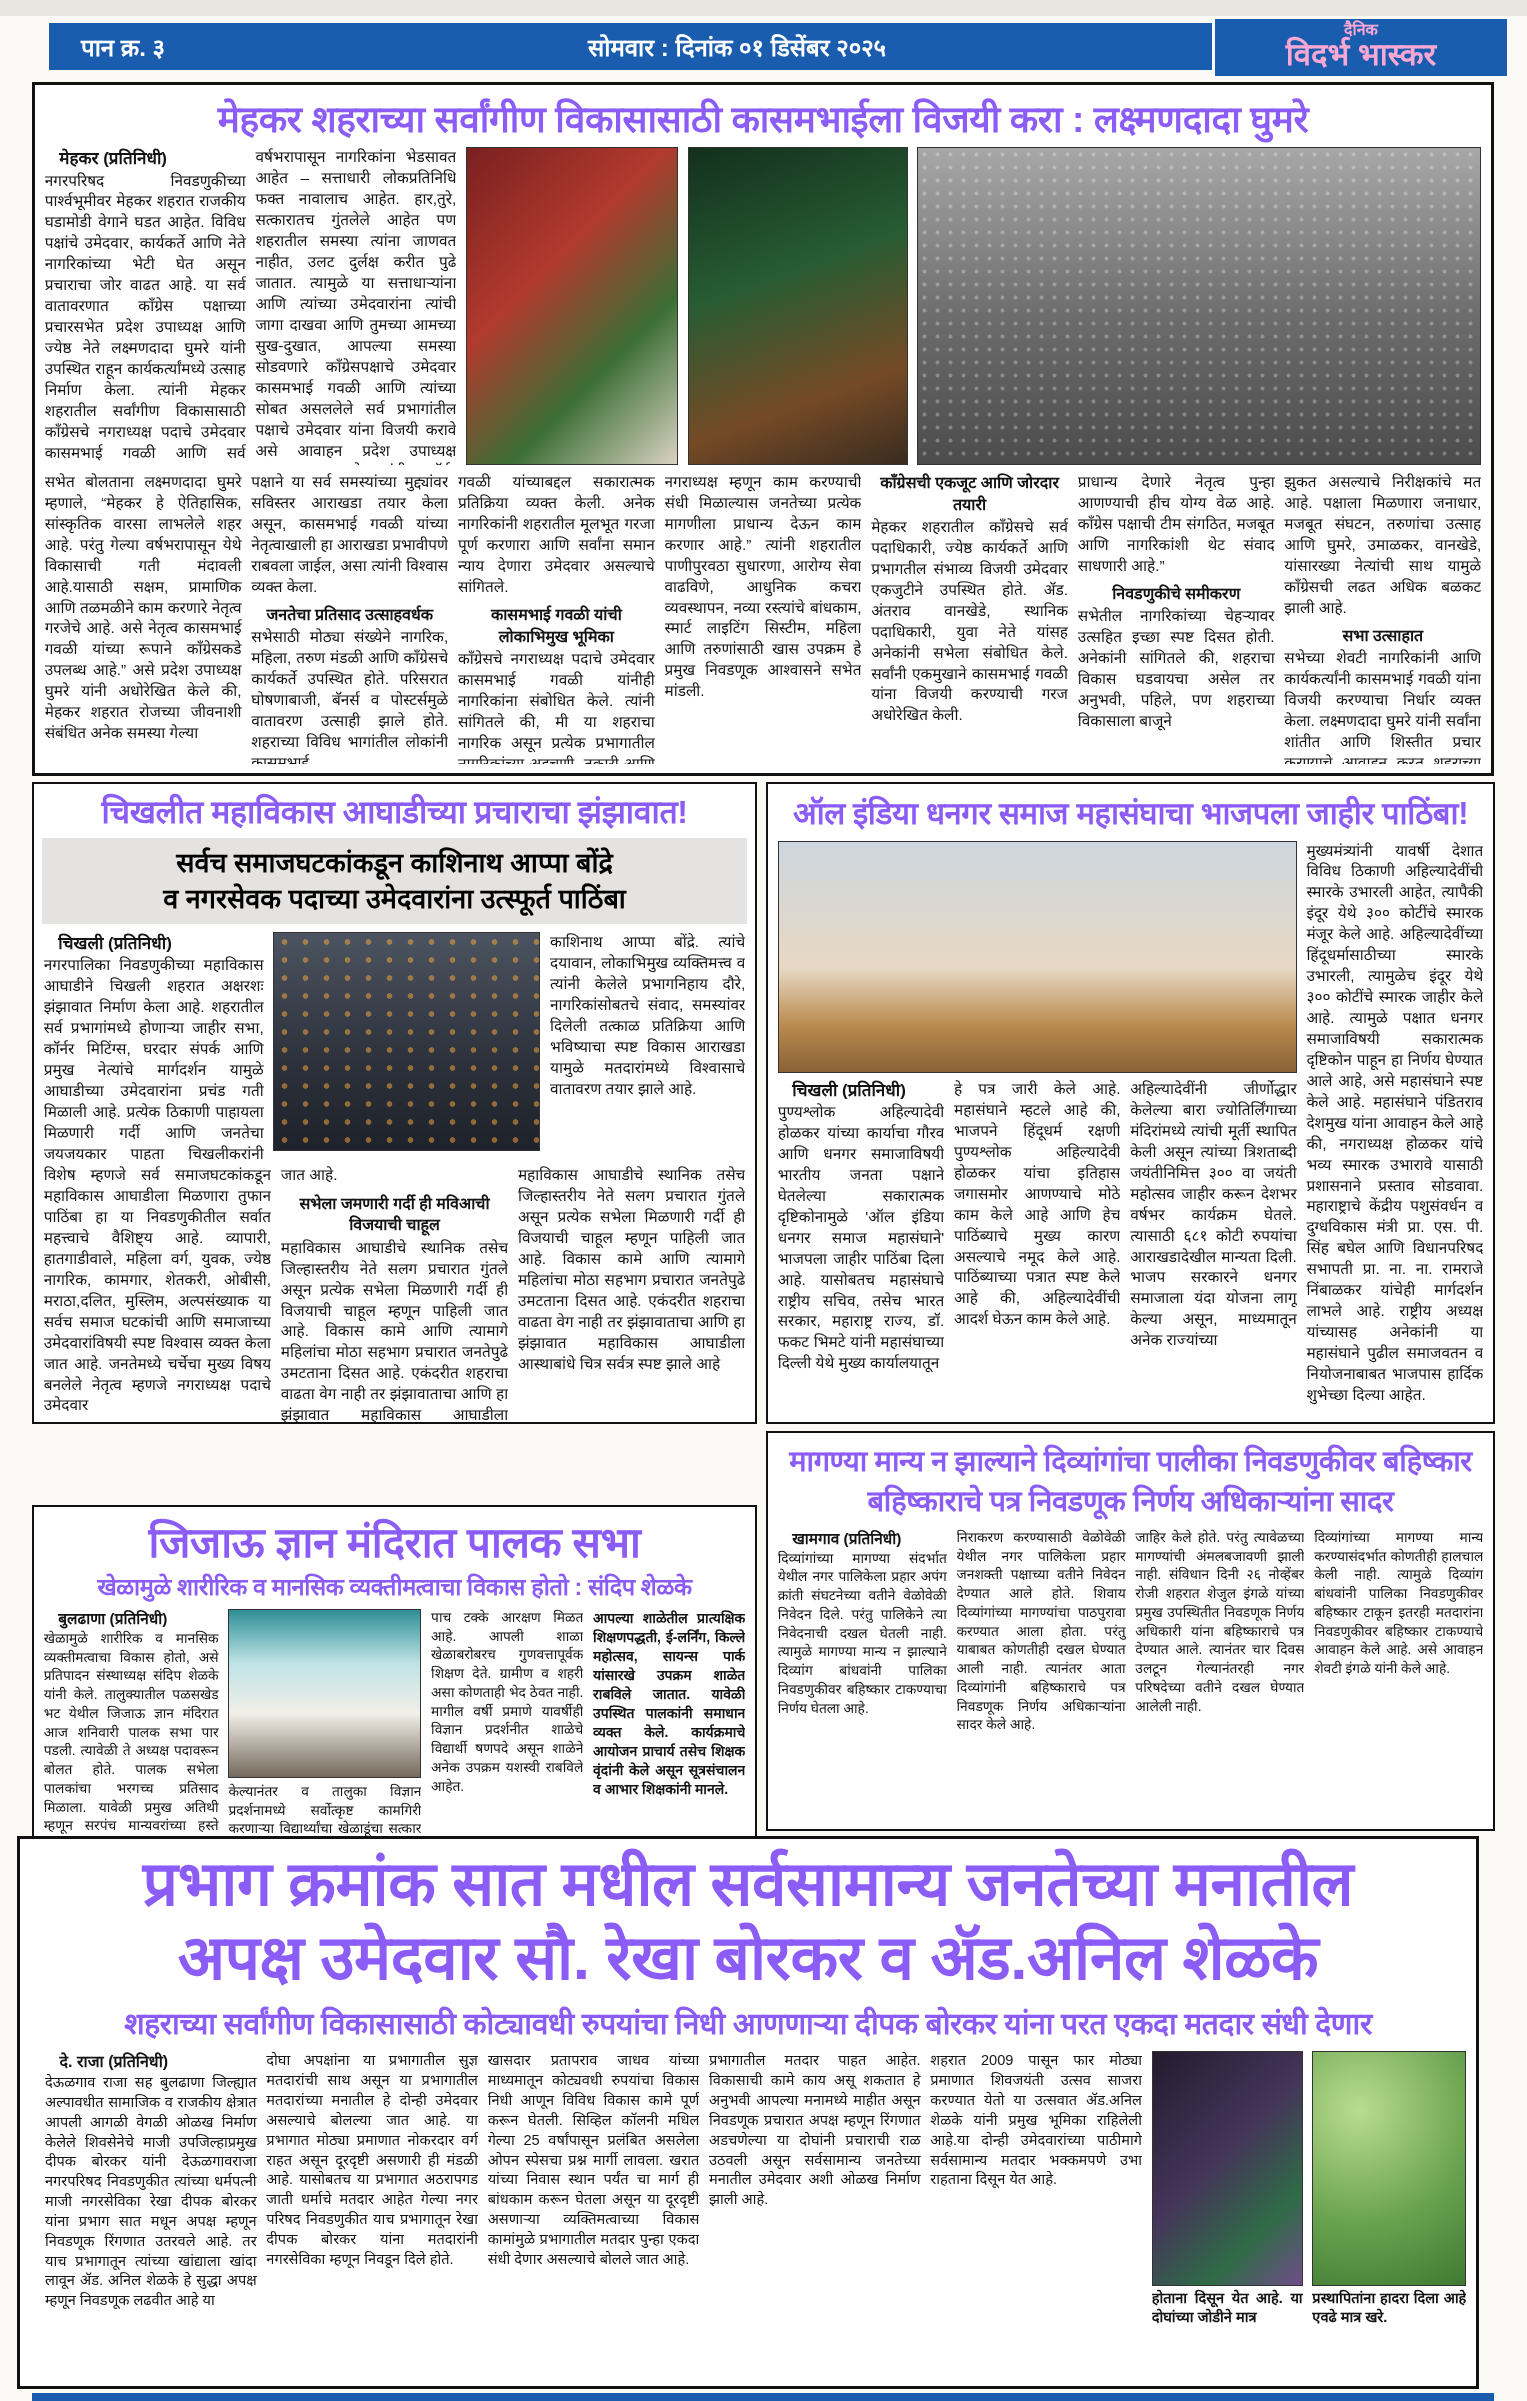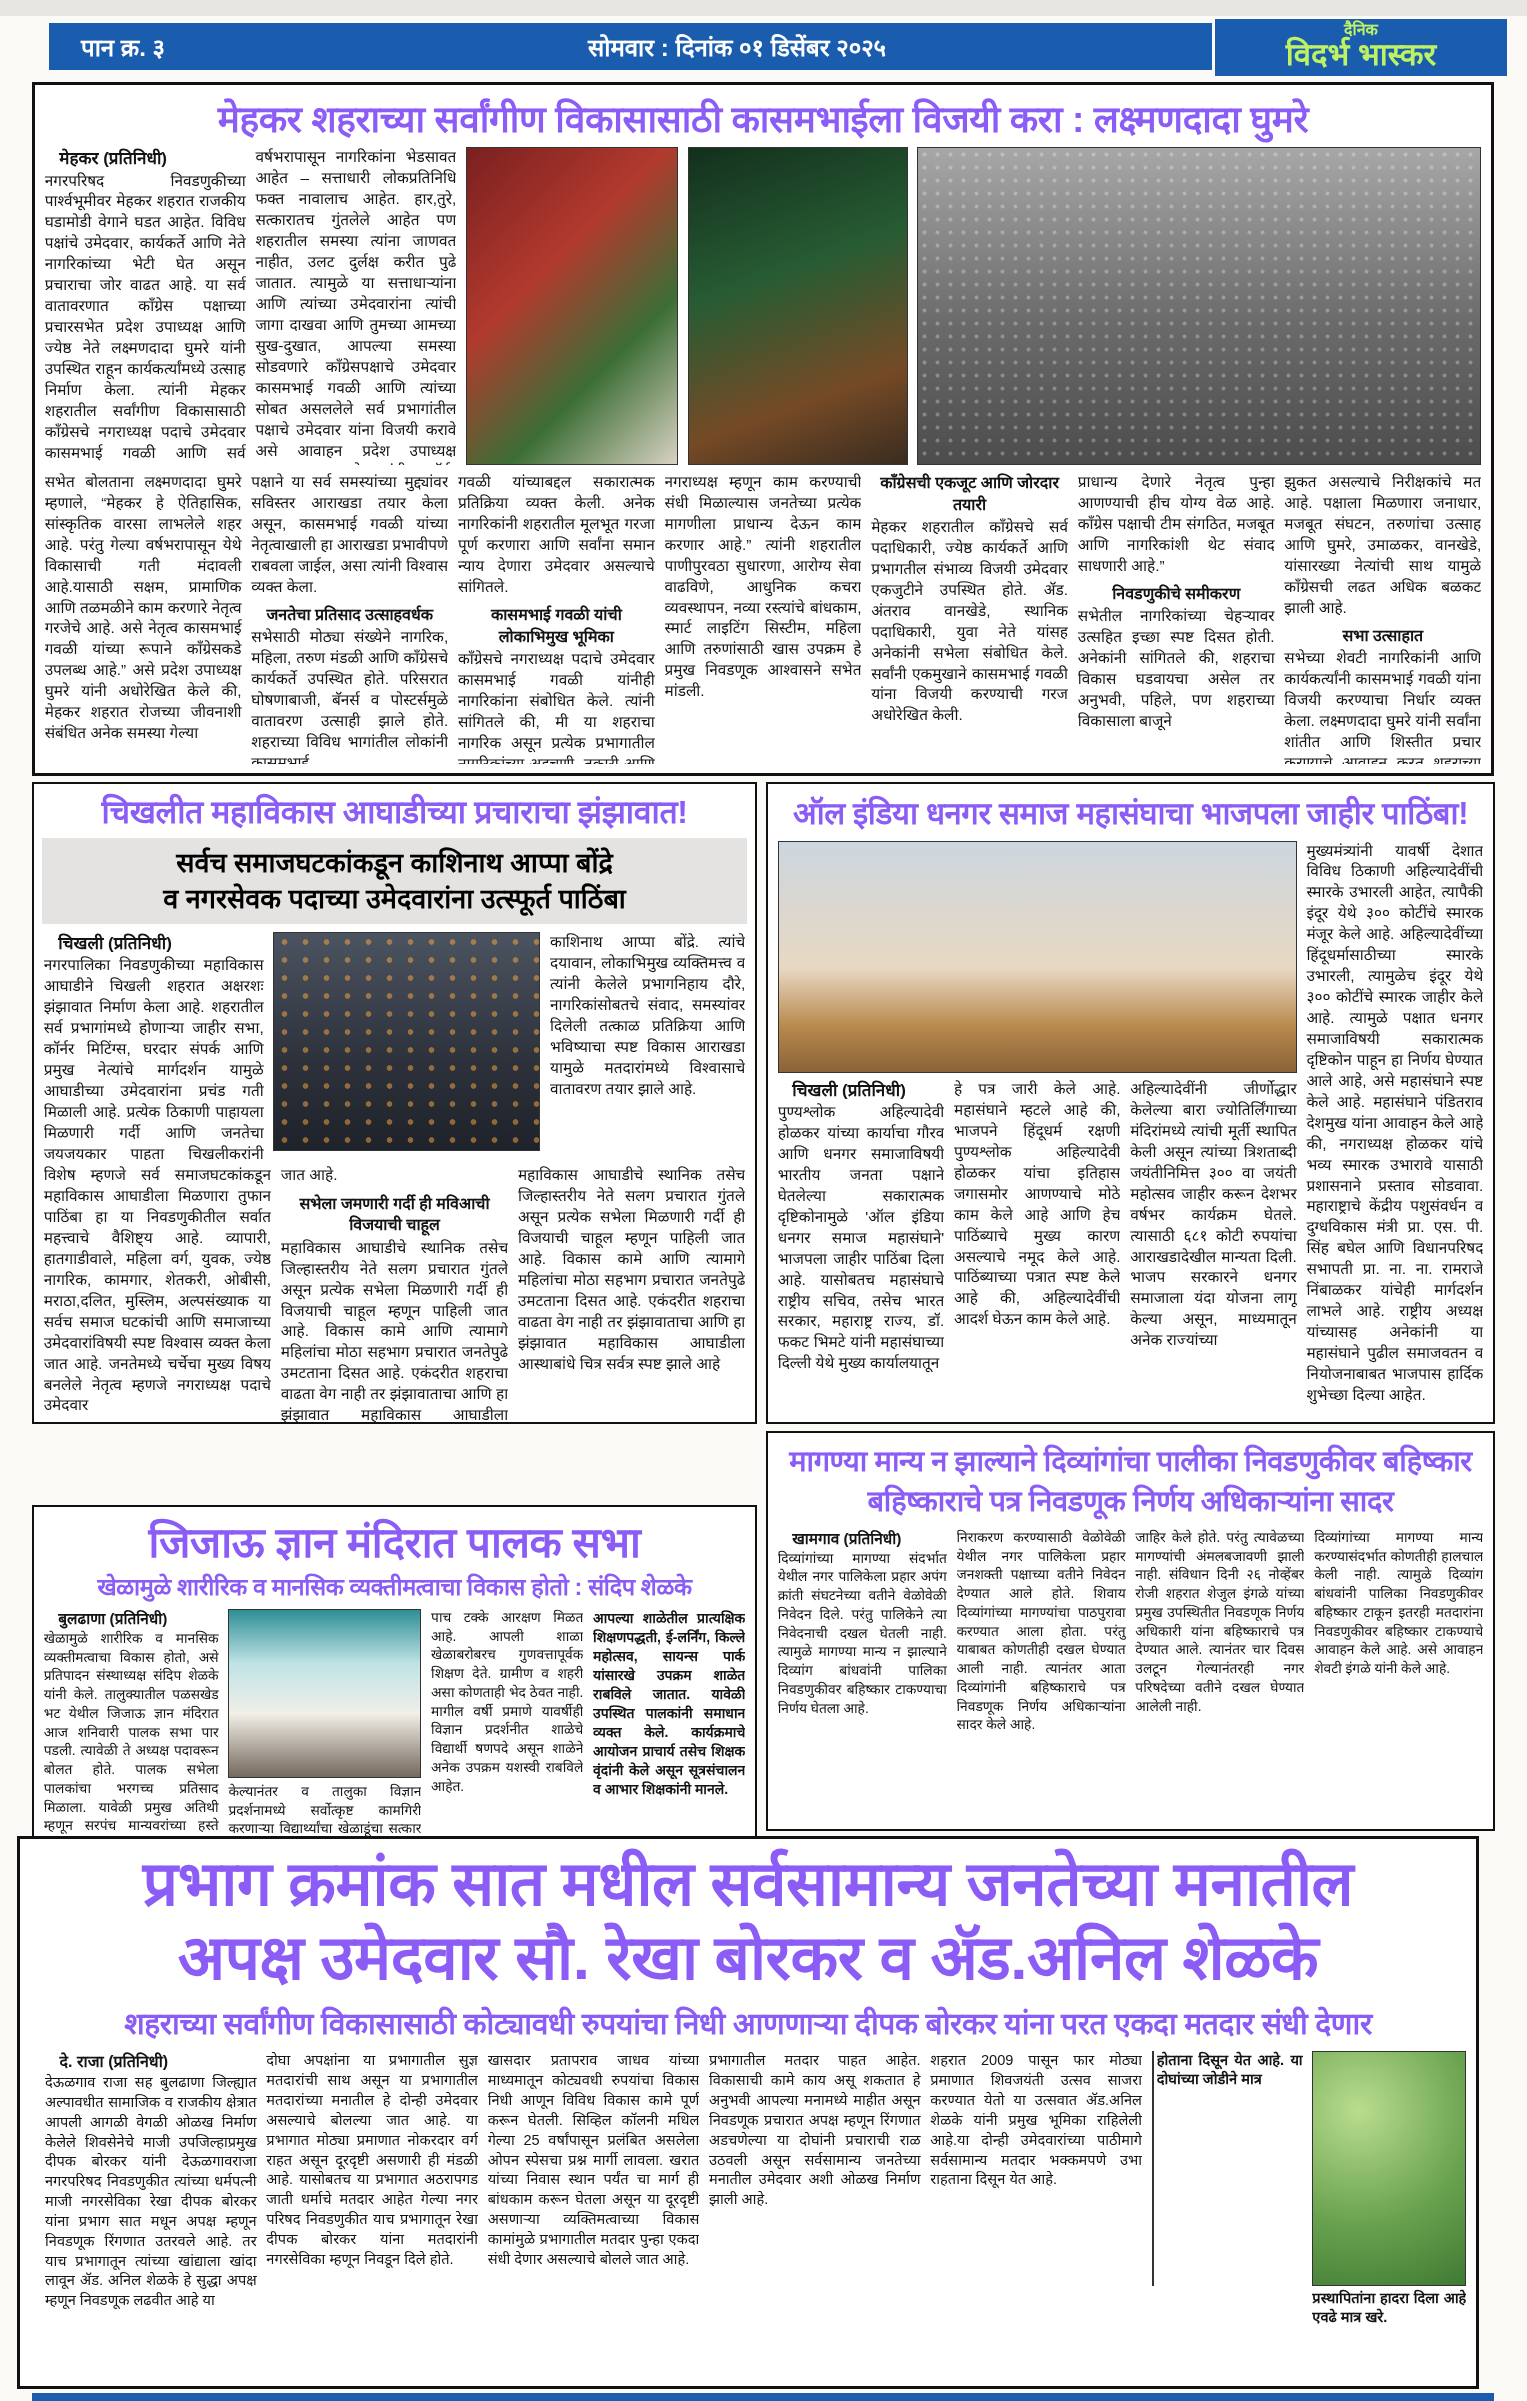--- a/index.html
+++ b/index.html
@@ -3,21 +3,21 @@
 <meta charset="utf-8">
 <style>
   html,body{margin:0;padding:0;background:#e8e6e0;}
   .page{position:relative;width:1527px;height:2401px;background:#fbfaf6;margin:16px auto;overflow:hidden;
         font-family:"Liberation Sans","DejaVu Sans",sans-serif;color:#141414;}
   
   .topbar{position:absolute;left:49px;top:6.5px;width:1163px;height:47px;background:#1a5cae;color:#fff;
           display:flex;align-items:center;}
   .topbar .pageno{font-size:24px;font-weight:bold;margin-left:32px;}
   .topbar .datec{font-size:24px;font-weight:bold;flex:1;text-align:center;padding-left:97px;}
-  .masthead{position:absolute;left:1215px;top:3.2px;width:292px;height:57px;background:#1a5cae;color:#bef264;
+  .masthead{position:absolute;left:1215px;top:3.2px;width:292px;height:57px;background:#1a5cae;color:#f9a8d4;
             text-align:center;line-height:1.05;}
   .masthead .small{font-size:16px;font-weight:bold;margin-top:3.2px;}
   .masthead .big{font-size:31px;font-weight:bold;}
   
   .box{position:absolute;background:#fff;border:3.2px solid #111;box-sizing:border-box;}
   .headline{font-weight:800;text-align:center;color:#8b5cf6;letter-spacing:-0.4px;}
   .subbox{background:#e4e3e1;font-weight:800;text-align:center;color:#000;}
   .cols{display:flex;gap:9.7px;padding:0 9.7px;box-sizing:border-box;}
   .col{overflow:hidden;text-align:justify;font-size:15.4px;line-height:1.36;}
   .grow{flex:1;}
@@ -167,21 +167,21 @@
     <div class="headline" style="font-size:30px;font-weight:700;margin:0 11.3px 8px;">शहराच्या सर्वांगीण विकासासाठी कोट्यावधी रुपयांचा निधी आणणाऱ्या दीपक बोरकर यांना परत एकदा मतदार संधी देणार</div>
     <div class="cols" style="height:279px;padding-left:25px;">
       <div class="col grow" style="font-size:14.6px;">
         <div class="dateline" style="font-size:16px;">दे. राजा (प्रतिनिधी)</div>
         <span>देऊळगाव राजा सह बुलढाणा जिल्ह्यात अल्पावधीत सामाजिक व राजकीय क्षेत्रात आपली आगळी वेगळी ओळख निर्माण केलेले शिवसेनेचे माजी उपजिल्हाप्रमुख दीपक बोरकर यांनी देऊळगावराजा नगरपरिषद निवडणुकीत त्यांच्या धर्मपत्नी माजी नगरसेविका रेखा दीपक बोरकर यांना प्रभाग सात मधून अपक्ष म्हणून निवडणूक रिंगणात उतरवले आहे. तर याच प्रभागातून त्यांच्या खांद्याला खांदा लावून ॲड. अनिल शेळके हे सुद्धा अपक्ष म्हणून निवडणूक लढवीत आहे या</span>
       </div>
       <div class="col grow" style="font-size:14.6px;">दोघा अपक्षांना या प्रभागातील सुज्ञ मतदारांची साथ असून या प्रभागातील मतदारांच्या मनातील हे दोन्ही उमेदवार असल्याचे बोलल्या जात आहे. या प्रभागात मोठ्या प्रमाणात नोकरदार वर्ग राहत असून दूरदृष्टी असणारी ही मंडळी आहे. यासोबतच या प्रभागात अठरापगड जाती धर्माचे मतदार आहेत गेल्या नगर परिषद निवडणुकीत याच प्रभागातून रेखा दीपक बोरकर यांना मतदारांनी नगरसेविका म्हणून निवडून दिले होते.</div>
       <div class="col grow" style="font-size:14.6px;">खासदार प्रतापराव जाधव यांच्या माध्यमातून कोट्यवधी रुपयांचा विकास निधी आणून विविध विकास कामे पूर्ण करून घेतली. सिव्हिल कॉलनी मधिल गेल्या 25 वर्षांपासून प्रलंबित असलेला ओपन स्पेसचा प्रश्न मार्गी लावला. खरात यांच्या निवास स्थान पर्यंत चा मार्ग ही बांधकाम करून घेतला असून या दूरदृष्टी असणाऱ्या व्यक्तिमत्वाच्या विकास कामांमुळे प्रभागातील मतदार पुन्हा एकदा संधी देणार असल्याचे बोलले जात आहे.</div>
       <div class="col grow" style="font-size:14.6px;">प्रभागातील मतदार पाहत आहेत. विकासाची कामे काय असू शकतात हे अनुभवी आपल्या मनामध्ये माहीत असून निवडणूक प्रचारात अपक्ष म्हणून रिंगणात अडचणेल्या या दोघांनी प्रचाराची राळ उठवली असून सर्वसामान्य जनतेच्या मनातील उमेदवार अशी ओळख निर्माण झाली आहे.</div>
       <div class="col grow" style="font-size:14.6px;">शहरात 2009 पासून फार मोठ्या प्रमाणात शिवजयंती उत्सव साजरा करण्यात येतो या उत्सवात ॲड.अनिल शेळके यांनी प्रमुख भूमिका राहिलेली आहे.या दोन्ही उमेदवारांच्या पाठीमागे सर्वसामान्य मतदार भक्कमपणे उभा राहताना दिसून येत आहे.</div>
-      <div style="width:151px;flex:none;display:flex;flex-direction:row;gap:3.2px;">
+      <div style="width:151px;flex:none;display:flex;flex-direction:column;gap:3.2px;">
         <div class="photo" style="height:235px;background:linear-gradient(135deg,#241b2e,#45355a 45%,#2f6b46 75%,#6f4d8a);"></div>
         <div class="caption">होताना दिसून येत आहे. या दोघांच्या जोडीने मात्र</div>
       </div>
       <div style="width:154px;flex:none;display:flex;flex-direction:column;gap:3.2px;">
         <div class="photo" style="height:235px;background:radial-gradient(circle at 30% 25%,#b9dd8e,#6aa34f 55%,#3f7a33);"></div>
         <div class="caption">प्रस्थापितांना हादरा दिला आहे एवढे मात्र खरे.</div>
       </div>
     </div>
   </div>
 

